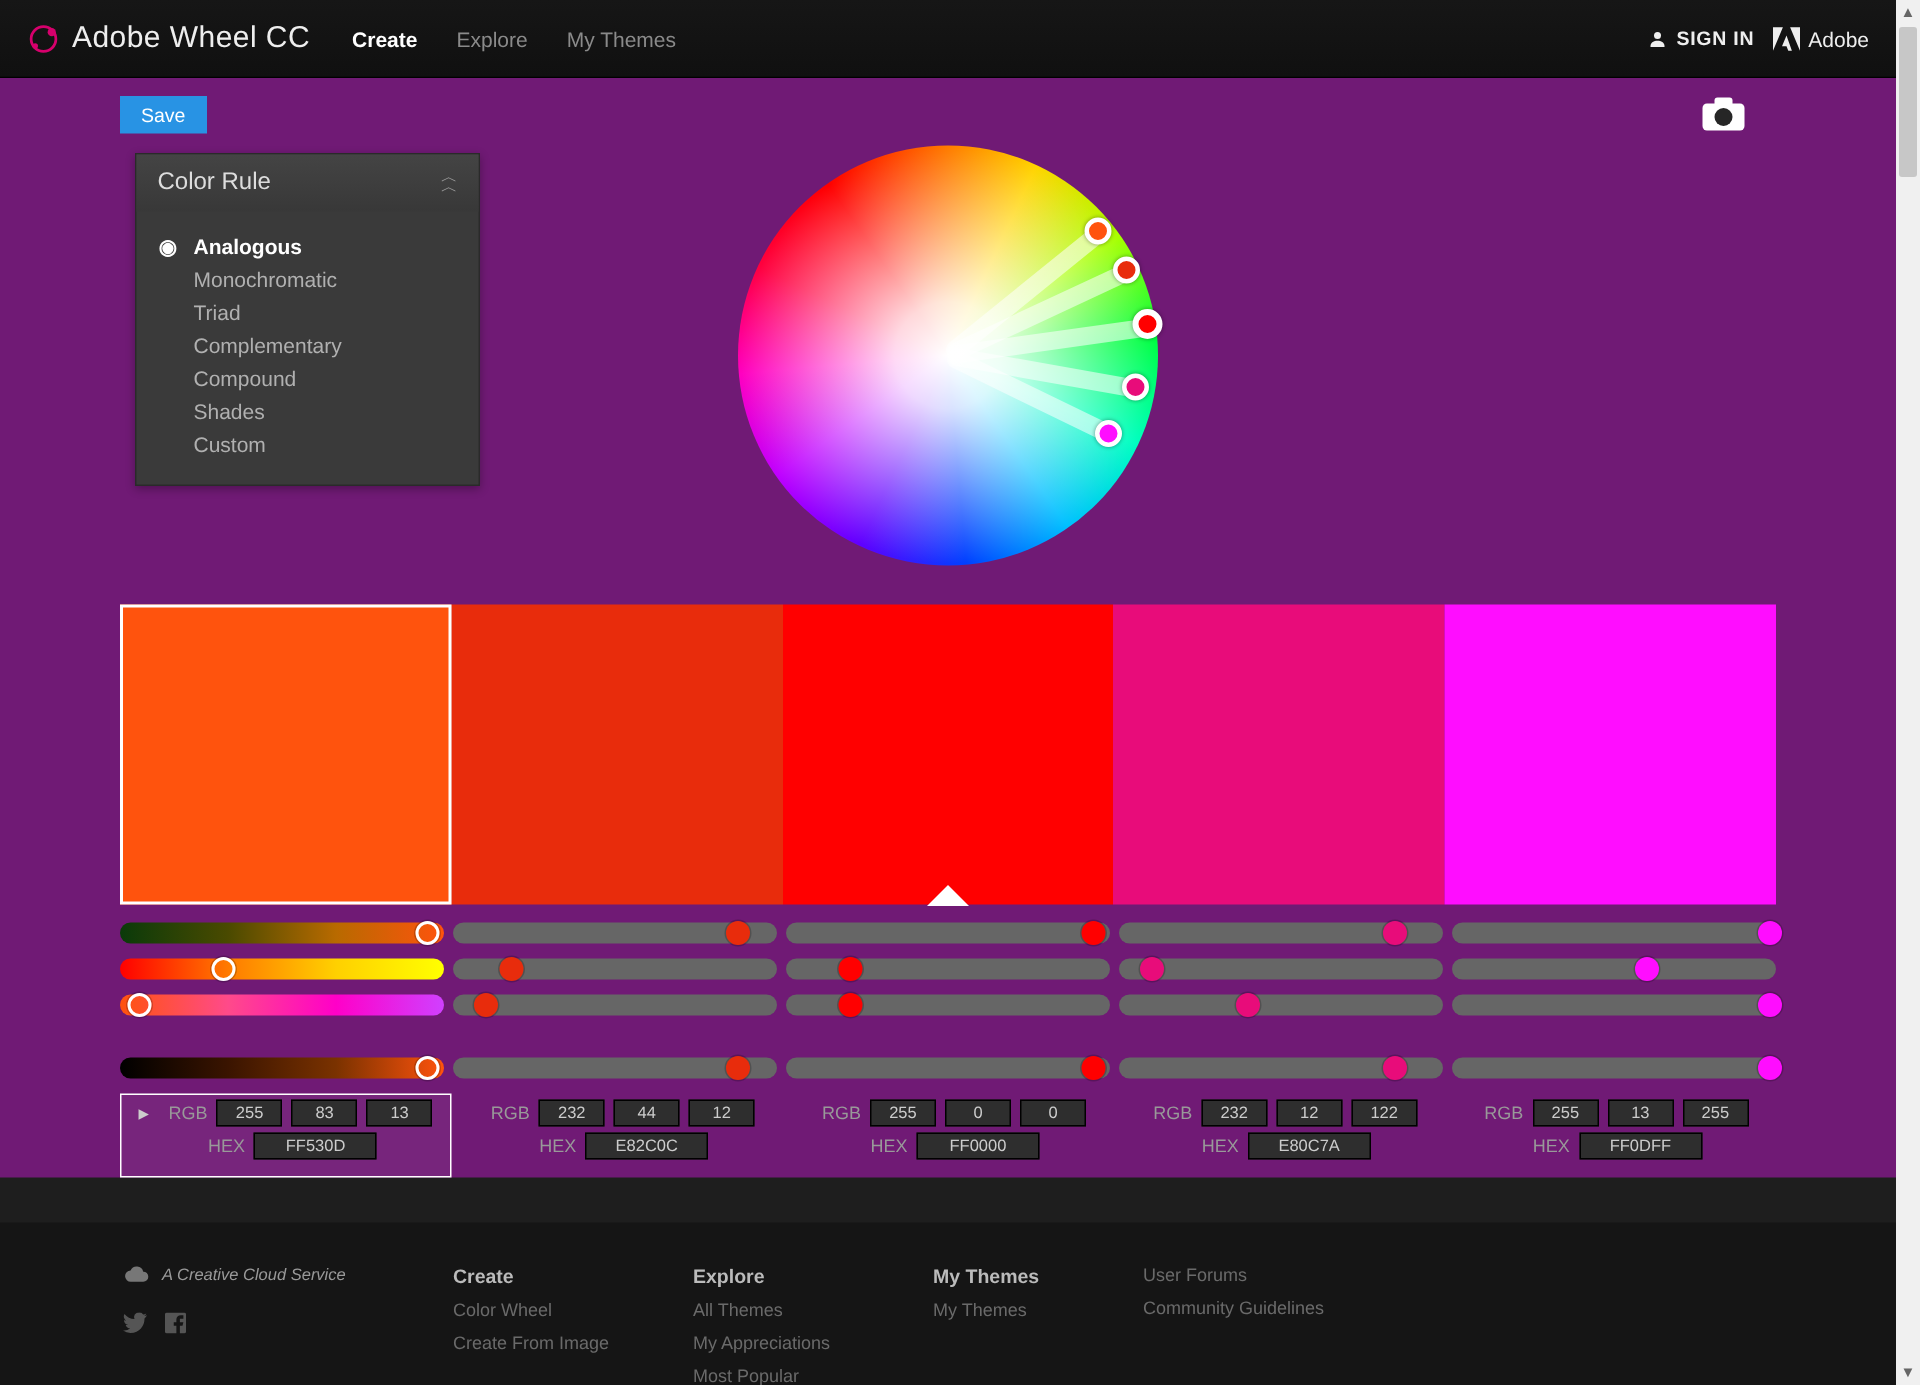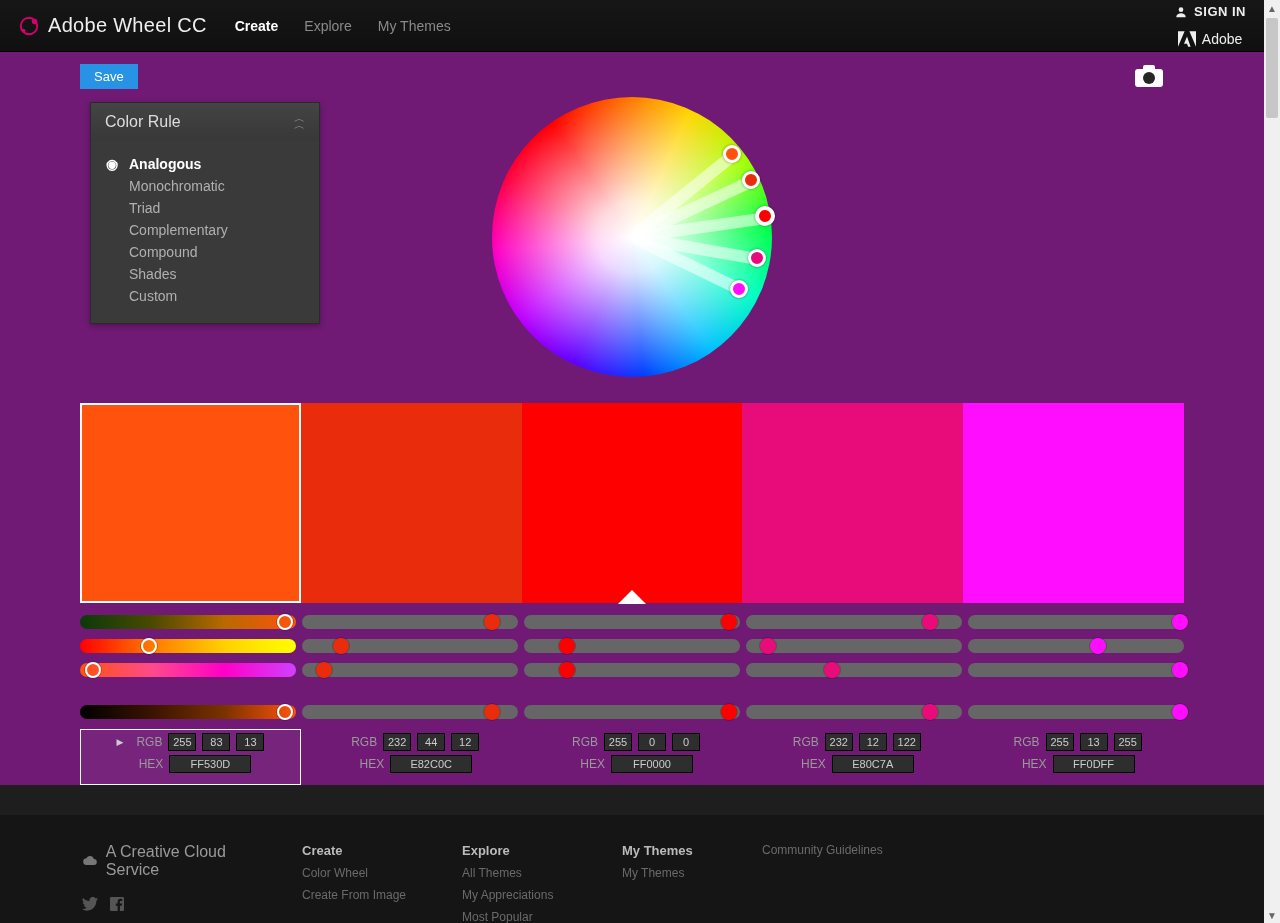--- a/index.html
+++ b/index.html
@@ -5,21 +5,21 @@
   * { box-sizing: border-box; margin: 0; padding: 0; }
   body { font-family: "Adobe Clean", "Helvetica Neue", Arial, sans-serif; background: #1e1e1e; color: #ccc; font-size: 14px; width: 1264px; overflow-x: hidden; }
   
   
   .topbar { height: 52px; background: linear-gradient(#161616,#101010); display: flex; align-items: center; padding: 0 18px; border-bottom: 1px solid #000; }
   .logo-icon { width: 22px; height: 22px; margin-right: 8px; position: relative; }
   .brand { color: #eee; font-size: 20px; font-weight: 300; letter-spacing: .3px; }
   .nav { margin-left: 28px; display: flex; gap: 26px; }
   .nav a { color: #8a8a8a; text-decoration: none; font-size: 14px; font-weight: 400; }
   .nav a.active { color: #fff; font-weight: 600; }
-  .topright { margin-left: auto; display: flex; align-items: center; gap: 12px; flex-direction: column; }
+  .topright { margin-left: auto; display: flex; align-items: center; gap: 12px; }
   .signin { color: #eee; font-size: 13px; font-weight: 600; letter-spacing: .5px; display: flex; align-items: center; gap: 6px; }
   .adobe { color: #eee; font-size: 14px; display: flex; align-items: center; gap: 6px; }
   .adobe-logo { display:inline-block; }
   
   
   .work { background: #701a75; padding: 12px 80px 0 80px; position: relative; }
   .save-btn { background:#2893e4; color:#fff; border:none; padding:5px 14px; font-size:13px; cursor:pointer; }
   .camera { position:absolute; right:100px; top:12px; color:#fff; }
   
   .panel { position:absolute; left:90px; top:50px; width:230px; background:#3a3a3a; border:1px solid #2a2a2a; box-shadow: 0 2px 6px rgba(0,0,0,.3); z-index:5;}
@@ -54,32 +54,32 @@
   .sdot { position:absolute; top:50%; transform:translate(-8px,-8px); width:16px; height:16px; border-radius:50%; box-shadow:0 0 0 1px rgba(0,0,0,.2);}
   .sdot.outline { border:2px solid #fff; background:transparent; box-sizing:border-box;}
 
   
   .valrow { display:flex; margin-top:10px; }
   .valcell { flex:1; display:flex; flex-direction:column; align-items:center; gap:4px; font-size:11px; color:#8a8a8a; padding:4px 0 12px 0;}
   .inline { display:flex; align-items:center; gap:6px; }
   .label { width:34px; text-align:right; color:#999; font-size:12px;}
   .lbl-arrow { width:6px; color:#ccc; font-size:9px;}
   .num, .hexin { background:#2e2e2e; border:1px solid #000; color:#ccc; text-align:center; font-size:11px; height:18px;}
-  .num { width:28px;}
+  .num { width:44px;}
   .hexin { width:82px;}
   
   .selected-col { background:rgba(255,255,255,.05); outline:1px solid #fff; outline-offset:-1px;}
   
   
   .footer { background:#151515; padding:28px 0 60px 0; color:#777; font-size:12px; margin-top:30px;}
   .footinner { width:1100px; margin:0 auto; display:flex; gap:40px;}
   .fcol { display:flex; flex-direction:column; gap:8px;}
   .fcol .h { color:#bbb; font-weight:600; font-size:13px; }
   .fcol a { color:#6a6a6a; text-decoration:none; font-size:12px;}
-  .ccline { color:#999; font-size:16px;}
+  .ccline { color:#999; font-style:italic; font-size:11px;}
   .social { display:flex; gap:12px; margin-top:10px; color:#555;}
   .legal a { color:#6a6a6a; text-decoration:none;}
 
   
   .scrolltrack { position:fixed; right:0; top:0; width:16px; height:100%; background:#f0f0f0; }
   .scrollthumb { position:absolute; left:2px; right:2px; top:18px; height:100px; background:#c7c7c7; border-radius:2px;}
   .scrollbtn { position:absolute; left:0; right:0; height:16px; background:#f0f0f0; display:flex; align-items:center; justify-content:center; color:#666; font-size:10px;}
 </style>
 </head>
 <body>
@@ -357,20 +357,21 @@
       <a href="#">All Themes</a>
       <a href="#">My Appreciations</a>
       <a href="#">Most Popular</a>
 
     </div>
     <div class="fcol" style="width:100px">
       <span class="h">My Themes</span>
       <a href="#">My Themes</a>
     </div>
     <div class="fcol legal" style="flex:1">
+      <a href="#">User Forums</a>
       <a href="#">Community Guidelines</a>
 
     </div>
   </div>
 </div>
 
 <div class="scrolltrack">
   <div class="scrollbtn" style="top:0">▲</div>
   <div class="scrollthumb"></div>
   <div class="scrollbtn" style="bottom:0">▼</div>

